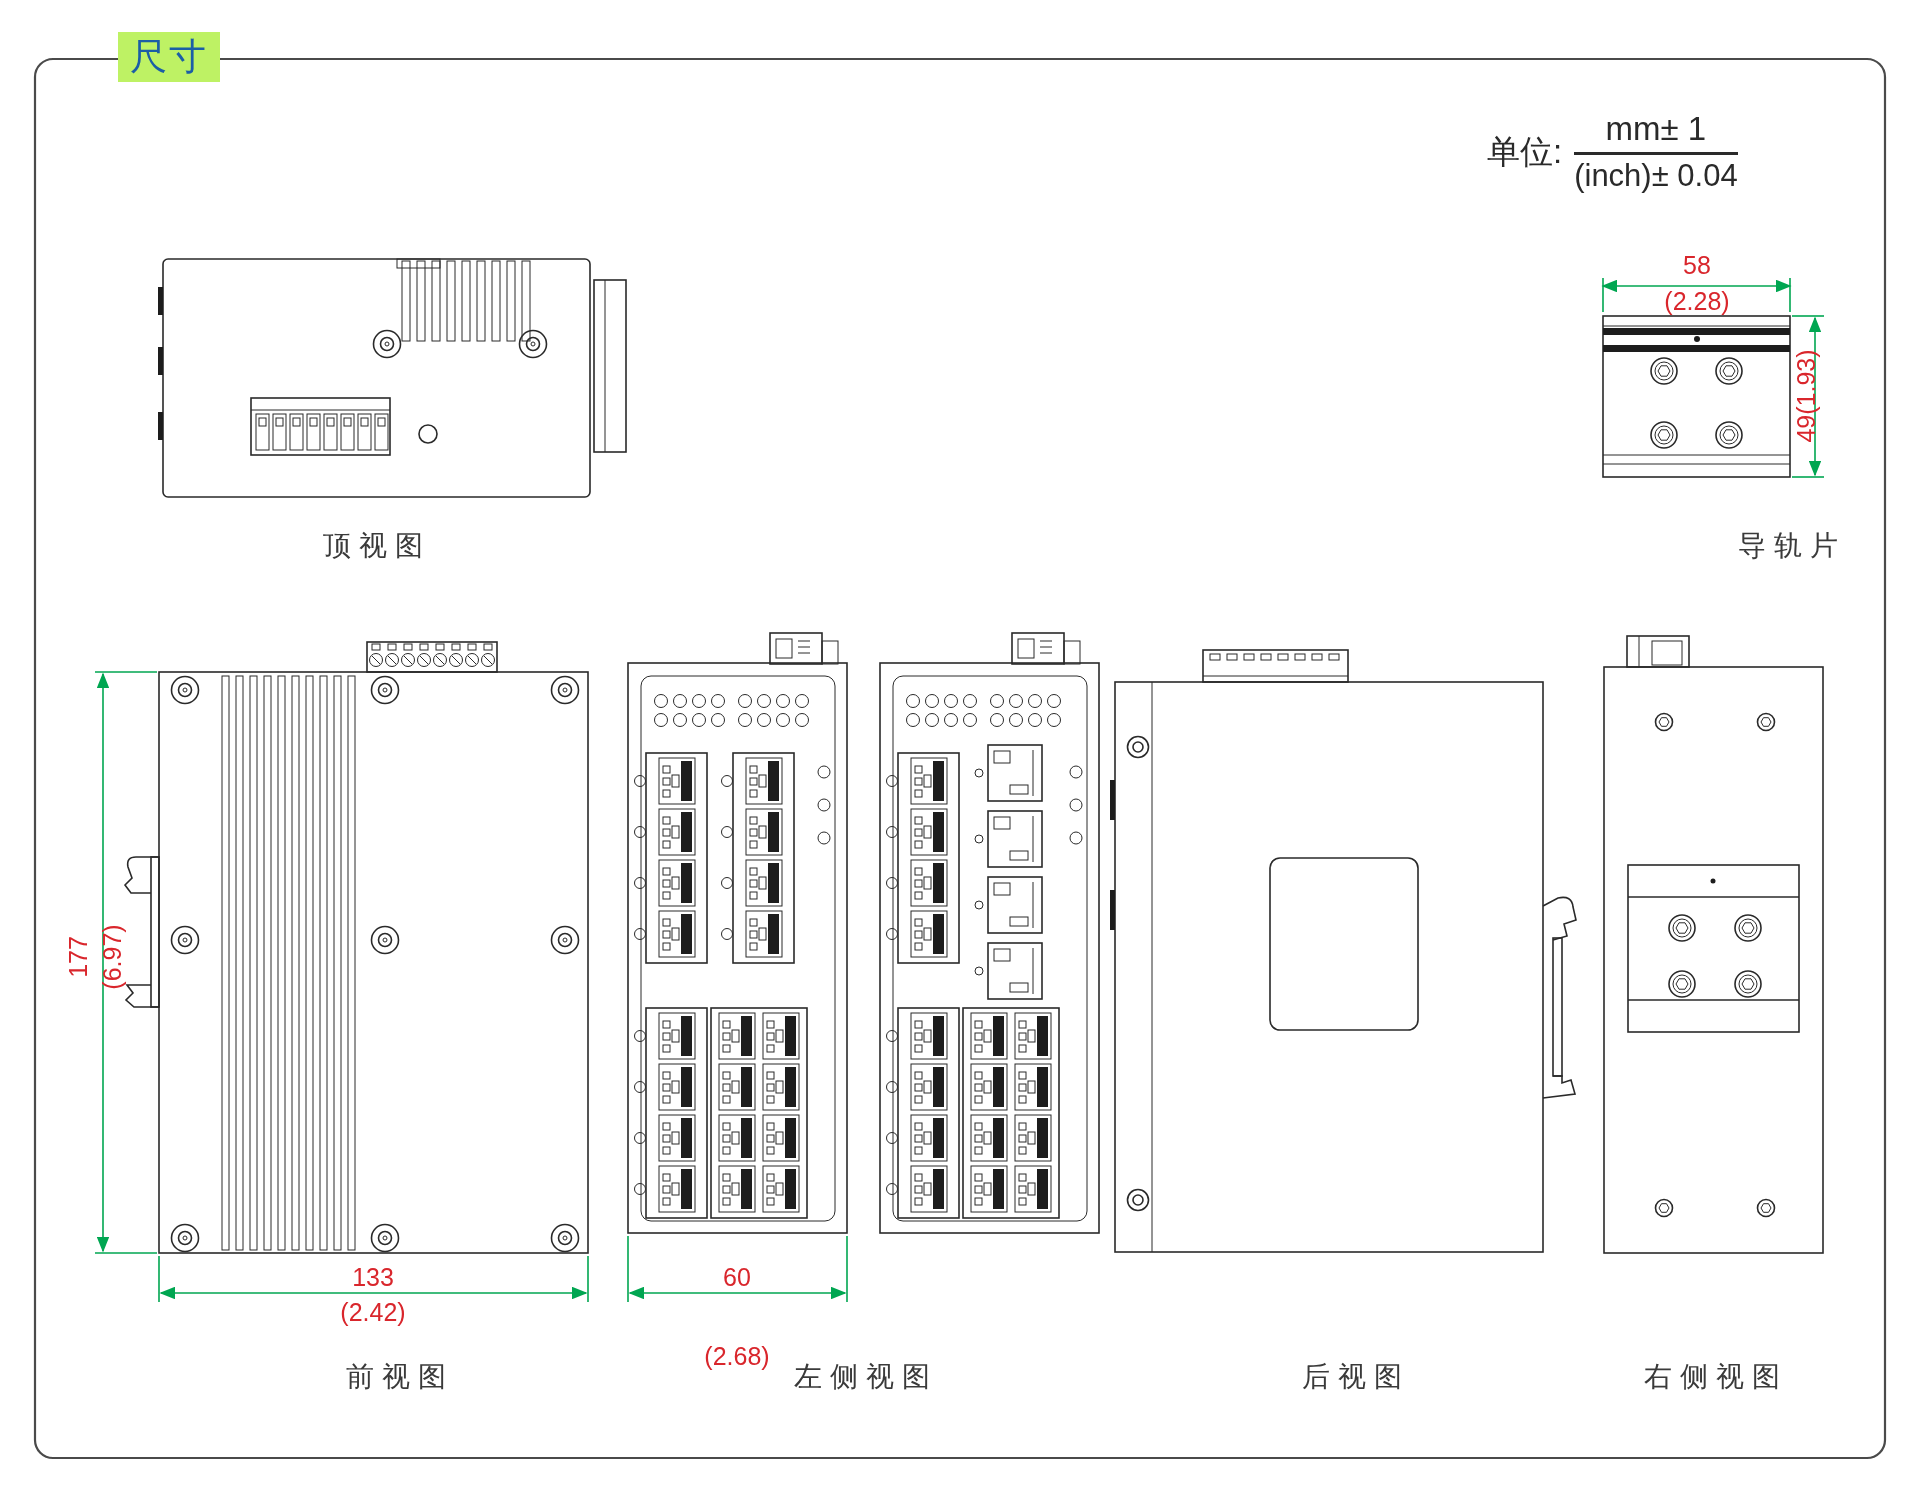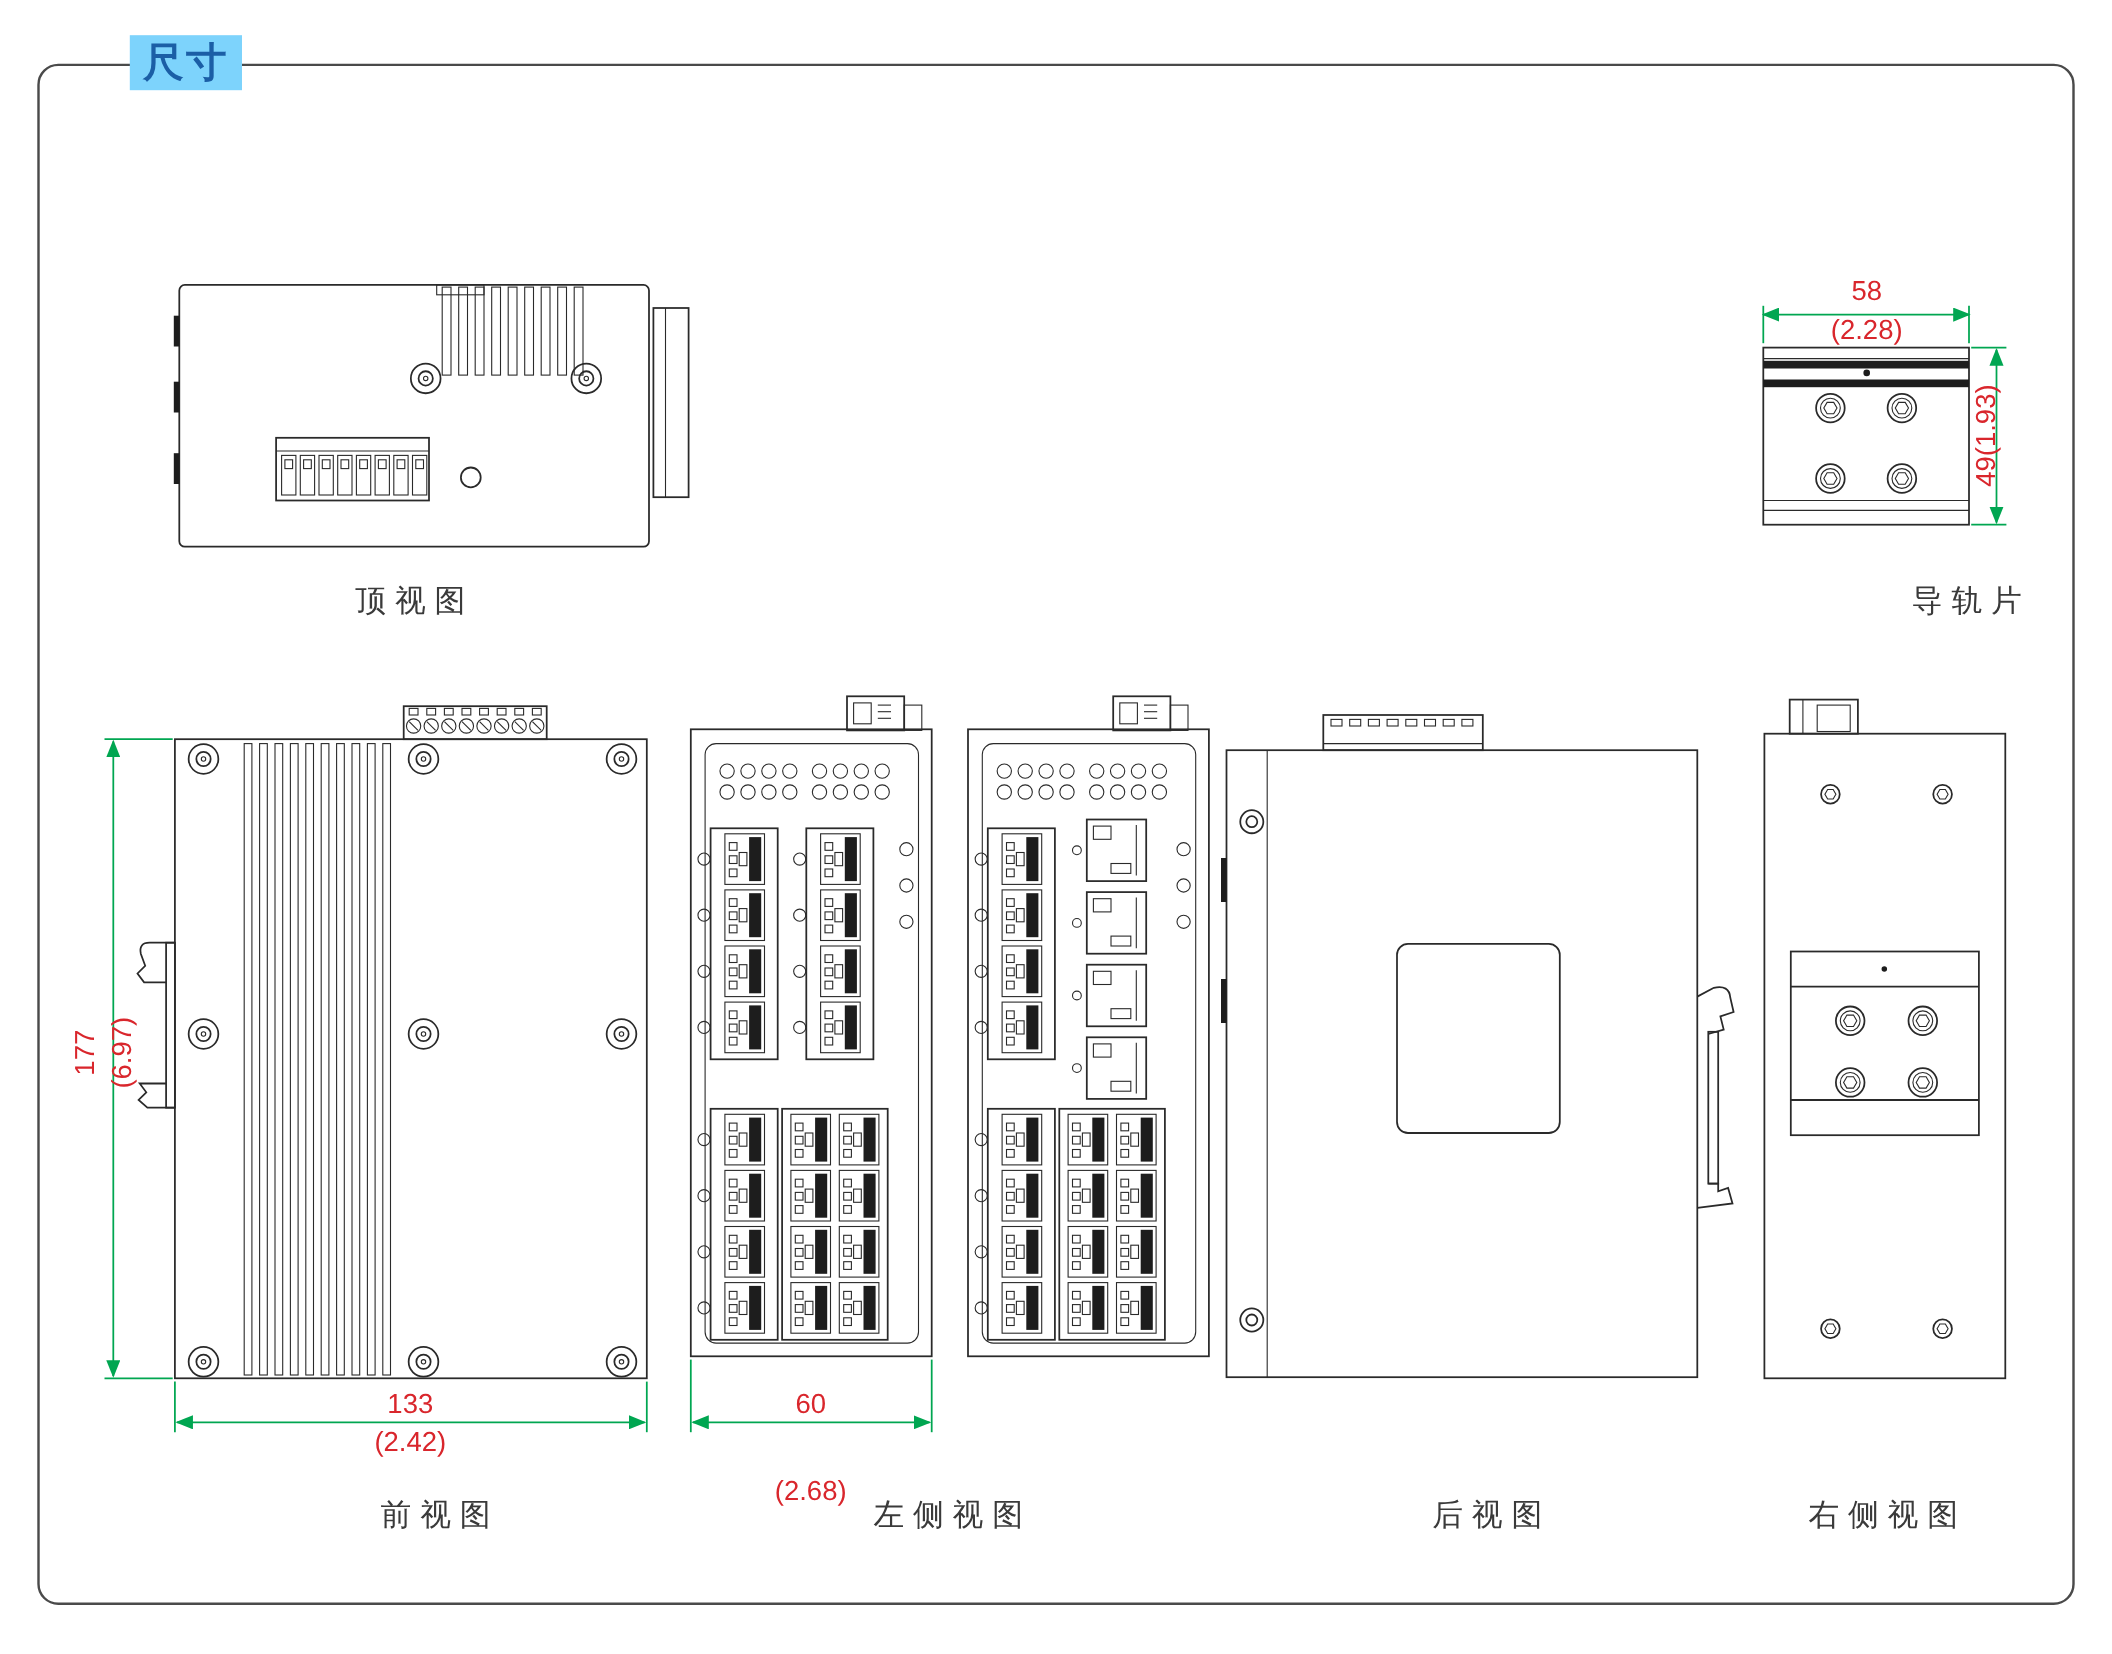--- a/index.html
+++ b/index.html
@@ -1,21 +1,21 @@
 <!DOCTYPE html>
 <html><head>
 <meta charset="utf-8">
 <style>
   html,body{margin:0;padding:0;background:#fff;}
   #stage{position:relative;width:1920px;height:1504px;background:#fff;overflow:hidden;
          font-family:"Liberation Sans","DejaVu Sans",sans-serif;color:#2a2a2a;}
   svg{position:absolute;left:0;top:0;}
   .abs{position:absolute;white-space:nowrap;}
-  #page-title{left:118px;top:32px;font-size:37px;font-weight:bold;color:#1b5ea6;
-              background:#7dd3fc;padding:0 12px;letter-spacing:2px;z-index:5;}
+  #page-title{left:118px;top:32px;font-size:37px;font-weight:normal;color:#1b5ea6;
+              background:#bef264;padding:0 12px;letter-spacing:2px;z-index:5;}
   .view-label{font-size:28px;color:#3a3a3a;letter-spacing:8px;transform:translateX(-50%);text-align:center;}
   .dim{font-size:25px;color:#d9262c;font-weight:500;transform:translate(-50%,-50%);}
   .dim.rot{transform:translate(-50%,-50%) rotate(-90deg);}
   #units{left:1487px;top:110px;display:flex;align-items:center;gap:12px;}
   #units .u-label{font-size:33px;color:#2a2a2a;}
   #units .frac{text-align:center;}
   #units .num{font-size:33px;padding:0 14px 4px 14px;border-bottom:3px solid #2a2a2a;}
   #units .den{font-size:31px;padding-top:3px;}
   
   .ln{stroke:#2a2a2a;fill:none;stroke-width:1.6;}
@@ -342,20 +342,27 @@
     <line x1="161" y1="1293" x2="586" y2="1293" class="grn" marker-start="url(#arrG)" marker-end="url(#arrG)"></line>
 
     <line x1="628" y1="1236" x2="628" y2="1302" class="grn"></line>
     <line x1="847" y1="1236" x2="847" y2="1302" class="grn"></line>
     <line x1="630" y1="1293" x2="845" y2="1293" class="grn" marker-start="url(#arrG)" marker-end="url(#arrG)"></line>
   </g>
 </svg>
 
 <div class="abs" id="page-title">尺寸</div>
 
+<div class="abs" id="units">
+  <span class="u-label">单位:</span>
+  <span class="frac">
+    <div class="num">mm± 1</div>
+    <div class="den">(inch)± 0.04</div>
+  </span>
+</div>
 
 <div class="abs view-label" style="left:377px;top:527px;">顶视图</div>
 <div class="abs view-label" style="left:1792px;top:527px;">导轨片</div>
 <div class="abs view-label" style="left:400px;top:1358px;">前视图</div>
 <div class="abs view-label" style="left:866px;top:1358px;">左侧视图</div>
 <div class="abs view-label" style="left:1356px;top:1358px;">后视图</div>
 <div class="abs view-label" style="left:1716px;top:1358px;">右侧视图</div>
 
 <div class="abs dim" style="left:1697px;top:265px;">58</div>
 <div class="abs dim" style="left:1697px;top:301px;">(2.28)</div>

